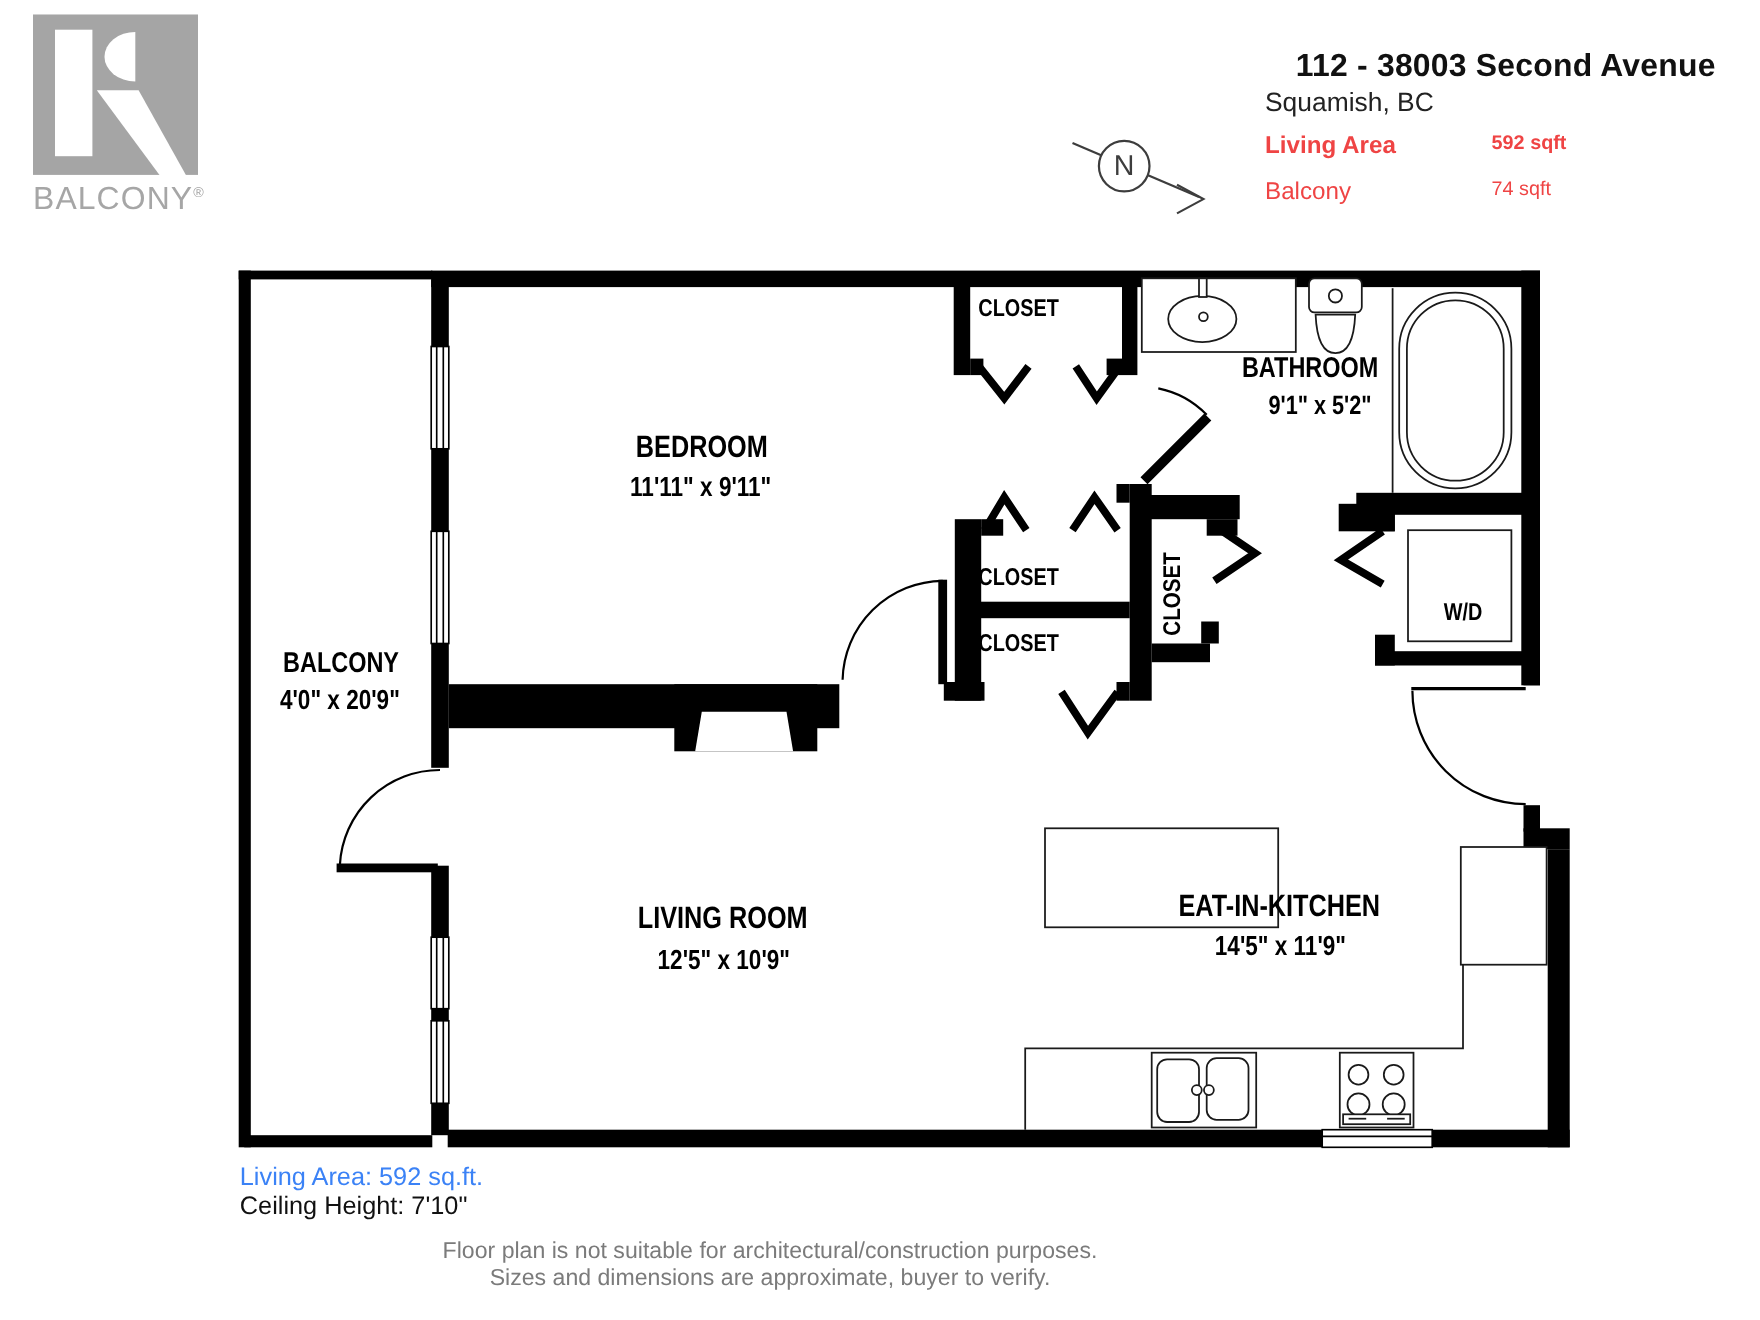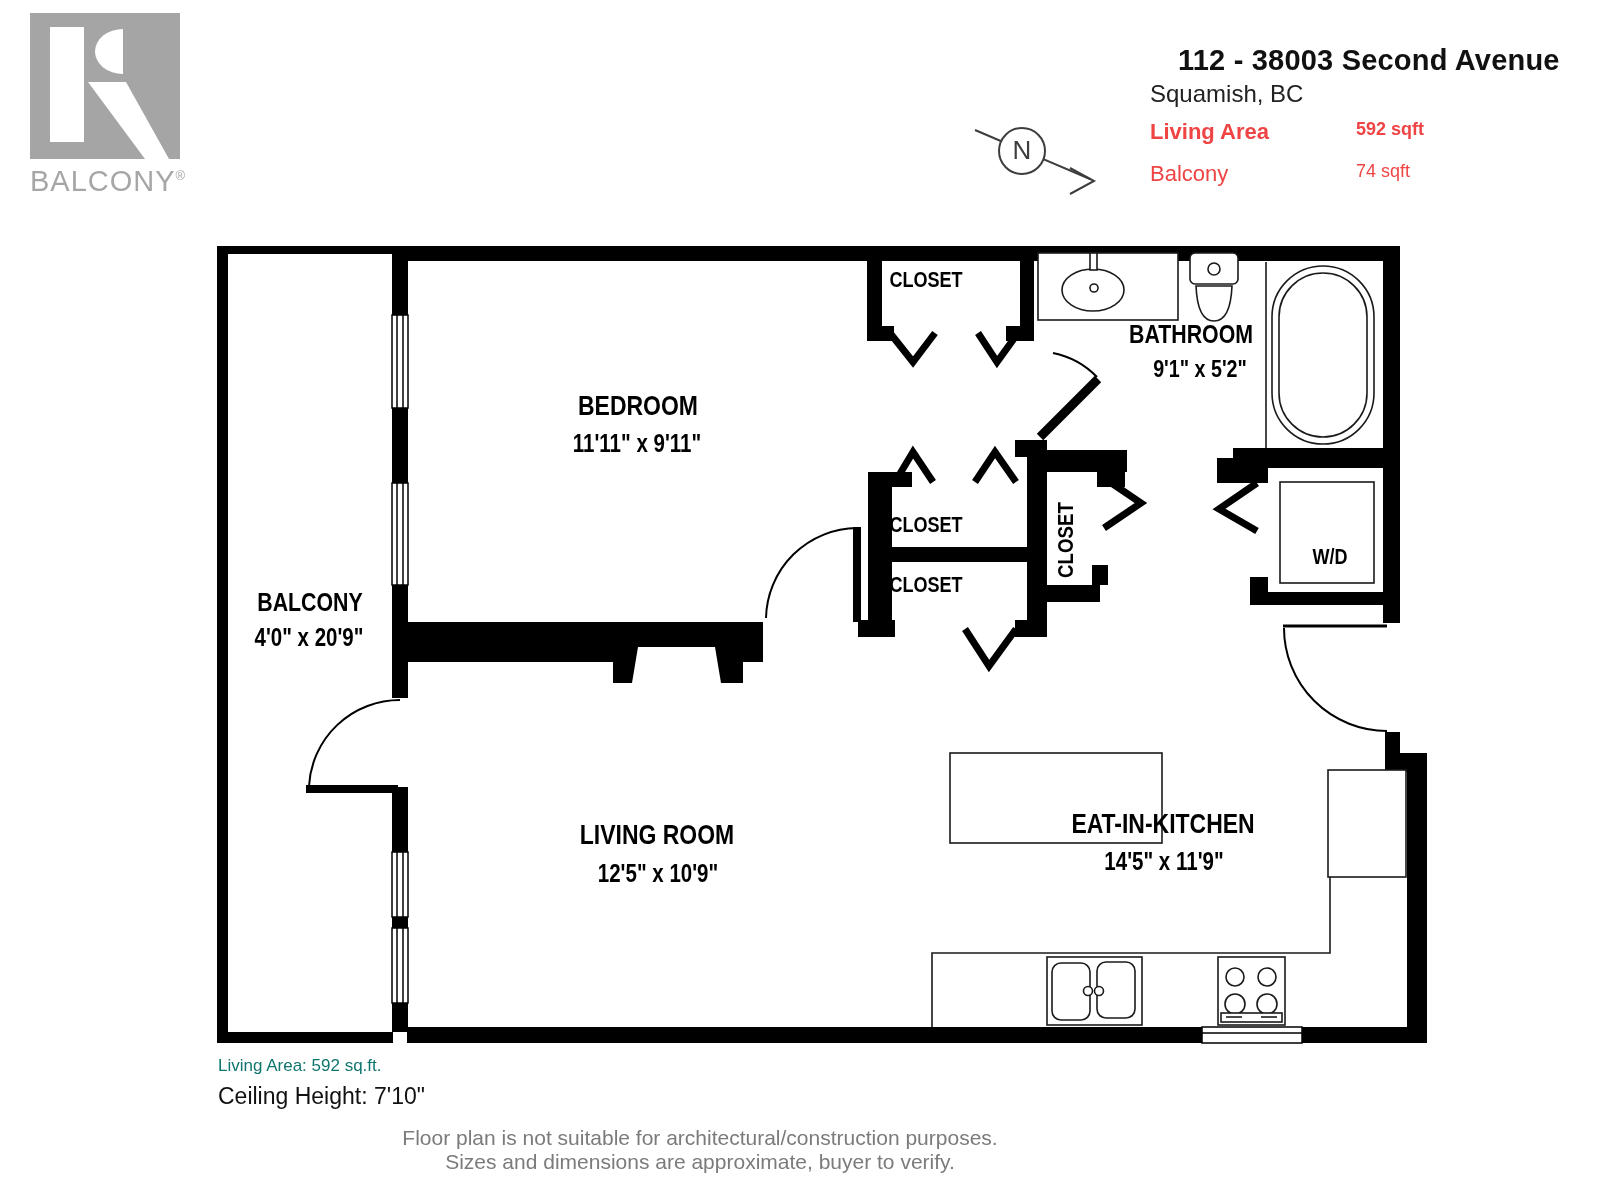--- a/index.html
+++ b/index.html
@@ -23,21 +23,21 @@
   .logo-text .reg{font-size:13px;vertical-align:super;}
   
   .n-letter{left:1022px;top:151px;transform:translate(-50%,-52%);font-size:26px;color:#3d3d3d;}
   
   .rlabel{transform:translate(-50%,-50%) scaleX(.82);white-space:nowrap;font-weight:700;color:#000;}
   .rname{font-size:28px;}
   .rdims{font-size:25px;}
   .rsmall{font-size:22px;}
   .rot{transform:translate(-50%,-50%) rotate(-90deg) scaleX(.85);}
   
-  .f-area{left:218px;top:1056px;font-size:17px;color:#0f766e;}
+  .f-area{left:218px;top:1056px;font-size:23px;color:#3b82f6;}
   .f-ceil{left:218px;top:1083px;font-size:23px;color:#111;}
   .disc{left:350px;width:700px;text-align:center;font-size:21px;color:#7b7b7b;}
   .disc1{top:1126px;} .disc2{top:1150px;}
 </style>
 </head>
 <body>
 
 <svg class="abs" style="left:0;top:0" width="1600" height="1200" viewBox="0 0 1600 1200">
 
   <g fill="#000">

